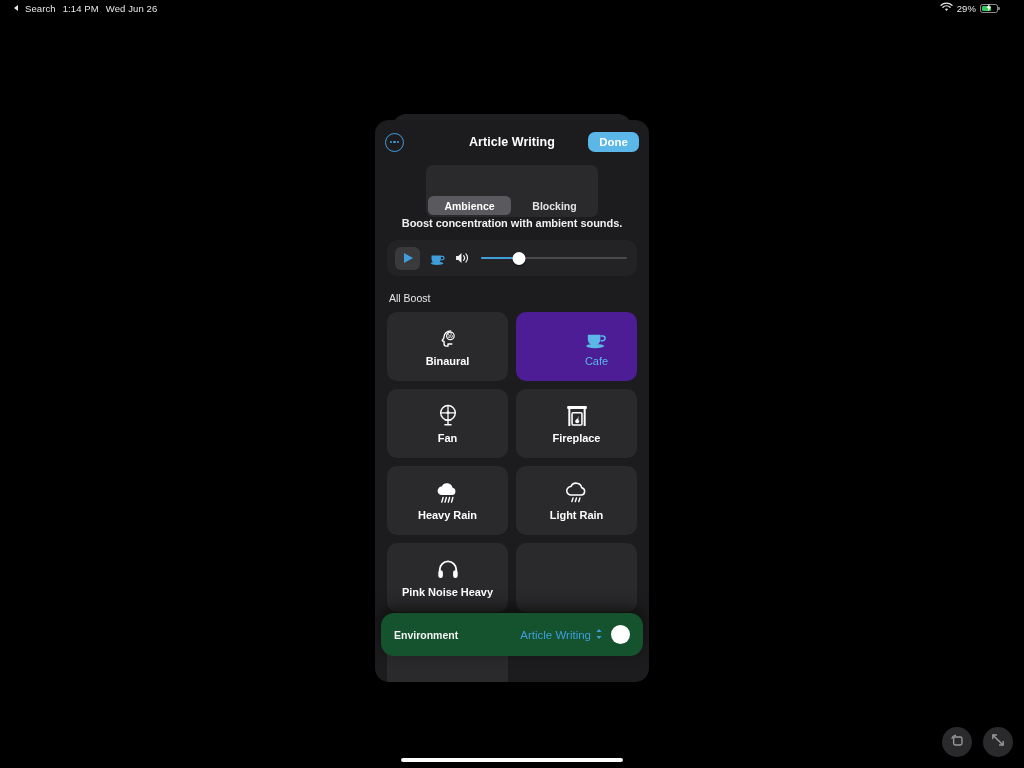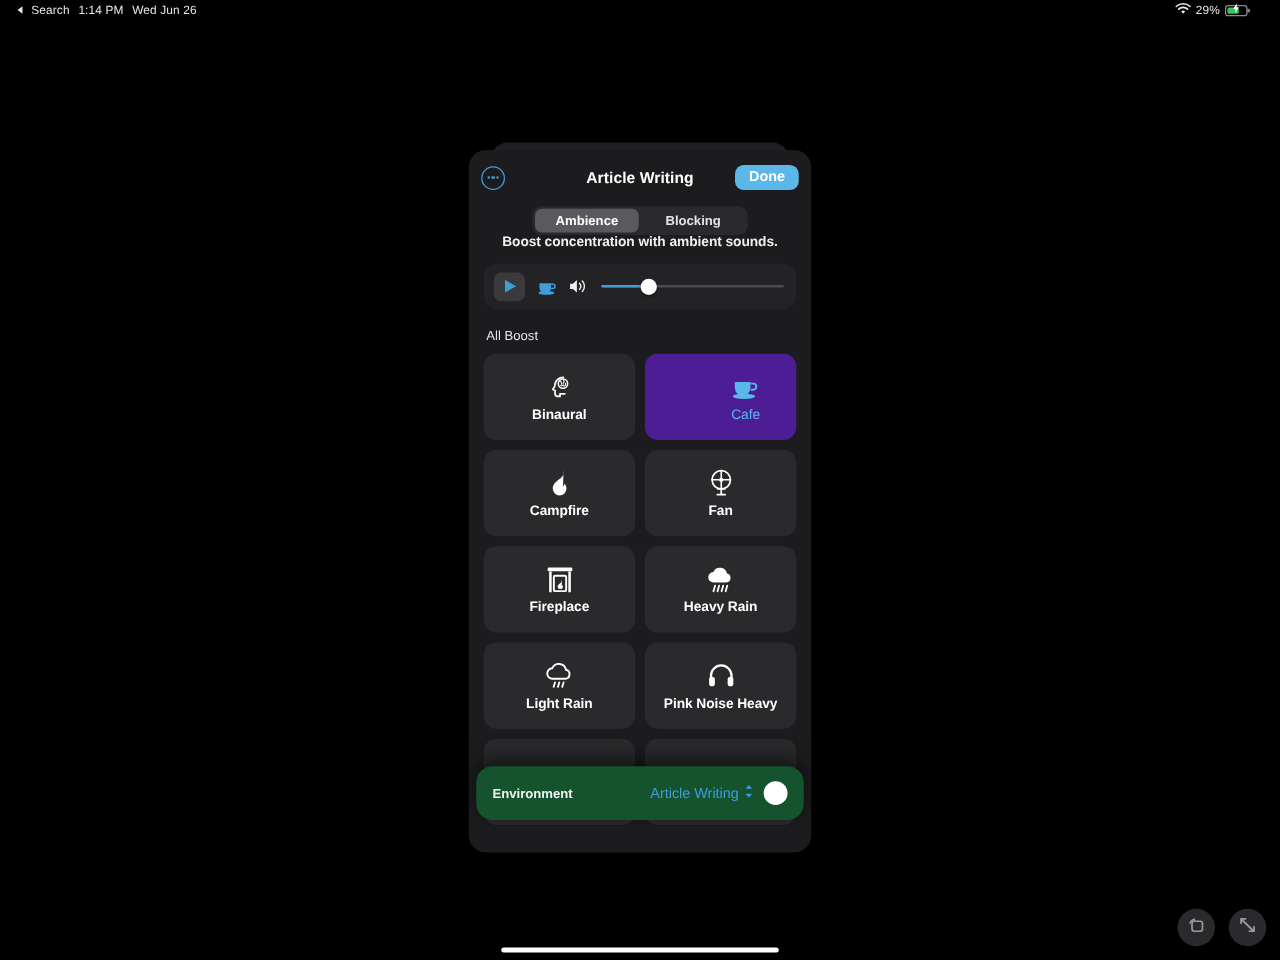--- a/index.html
+++ b/index.html
@@ -60,21 +60,21 @@
   }
 
   
   .seg-wrap{ display:flex; justify-content:center; margin-top:1px; }
   .seg{
     display:flex; background:#2a2a2c; border-radius:7px; padding:2px; gap:2px;
     width:172px;
   }
   .seg .s{
     flex:1; text-align:center; font-size:10.5px; font-weight:600;
-    padding:3.5px 0; border-radius:5.5px; color:#e4e4e6; cursor:pointer;
+    padding:3.5px 0; border-radius:5.5px; color:#e4e4e6; cursor:pointer;margin-top:29px;
   }
   .seg .s.active{ background:#5a5a5e; color:#fff; }
 
   .subtitle{
     text-align:center; font-size:11px; font-weight:700; color:#f0f0f0;
     letter-spacing:-.05px;
   }
 
   
   .player{
@@ -238,28 +238,20 @@
         <span class="ico">
           <svg width="25" height="22" viewBox="0 0 26 22">
             <path d="M4 6.5h13v4.8a6.5 6.5 0 0 1-13 0z" fill="#5ab7e8"></path>
             <path d="M17.2 7.8h2.2a2.5 2.5 0 0 1 0 5h-2.2" stroke="#5ab7e8" stroke-width="1.6" fill="none"></path>
             <ellipse cx="11.6" cy="18.3" rx="9.4" ry="2.2" fill="#5ab7e8"></ellipse>
           </svg>
         </span>
         <span class="lbl">Cafe</span>
       </div>
 
-      <div class="tile">
-        <span class="ico">
-          <svg width="17" height="23" viewBox="0 0 18 24">
-            <path d="M12.4 1.2c.8 4-1.2 5.6-3.6 7.6C6 11 3.4 13.2 3.4 16.6a5.8 5.8 0 0 0 11.6 0c0-2.6-1.6-4-1.6-4s-.3 1.7-1.6 2.1c.8-2.6.4-6.1.6-13.5z" fill="#fff"></path>
-          </svg>
-        </span>
-        <span class="lbl">Campfire</span>
-      </div>
 
       <div class="tile">
         <span class="ico">
           <svg width="22" height="23" viewBox="0 0 24 25">
             <circle cx="12" cy="9.6" r="8" stroke="#fff" stroke-width="1.5" fill="none"></circle>
             <circle cx="12" cy="9.6" r="1.9" fill="#fff"></circle>
             <path d="M12 1.6v5.9M12 11.7v5.9M4 9.6h5.9M14.1 9.6H20" stroke="#fff" stroke-width="1.4" stroke-linecap="round"></path>
             <path d="M9 17.6h6M12 17.6v4.8M8.6 22.6h6.8" stroke="#fff" stroke-width="1.5" stroke-linecap="round"></path>
           </svg>
         </span>

